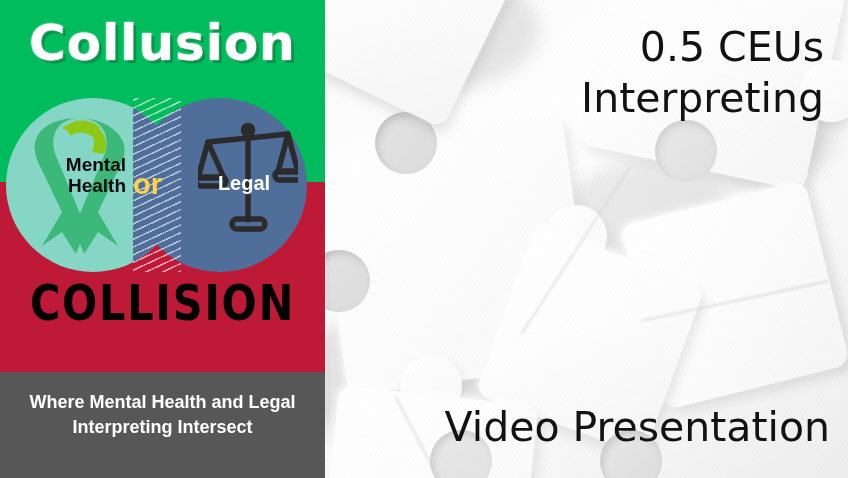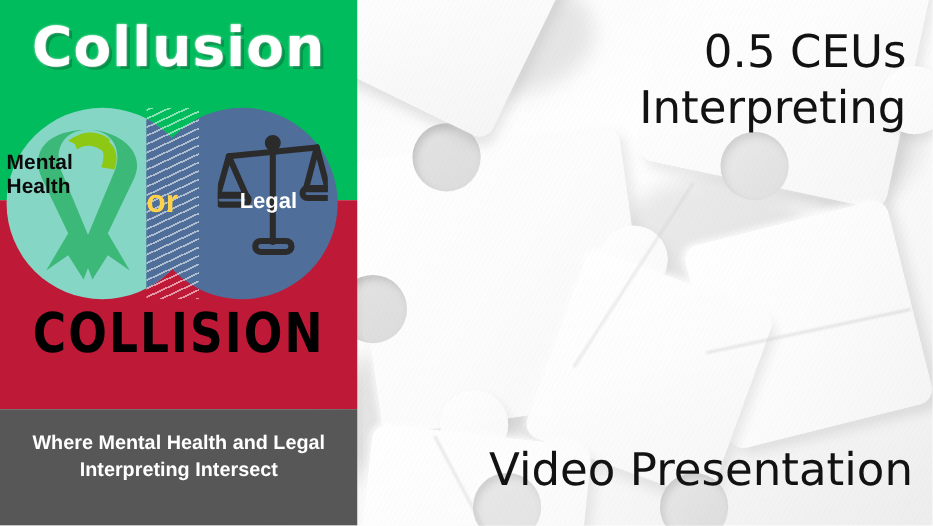--- a/index.html
+++ b/index.html
@@ -52,21 +52,21 @@
   .circle-mh{left:6px;background:#86d6c6;}
   .circle-lg{left:133px;background:#4f6e99;}
   
   .lens{position:absolute;left:133px;top:0;width:48px;height:174px;overflow:hidden;}
   .lens-inner{position:absolute;left:-127px;top:0;width:174px;height:174px;border-radius:50%;
     background:#4f6e99;}
   .lens-stripes{position:absolute;left:0;top:0;width:48px;height:174px;
     background:repeating-linear-gradient(-25deg,rgba(255,255,255,.55) 0px,rgba(255,255,255,.55) 1.6px,rgba(255,255,255,0) 1.6px,rgba(255,255,255,0) 7px);}
 
   .ribbon{position:absolute;left:32px;top:18px;width:96px;height:142px;}
-  .lbl-mh{position:absolute;left:6px;top:40px;width:120px;text-align:left;
+  .lbl-mh{position:absolute;left:6px;top:56px;width:120px;text-align:right;
     font-weight:700;font-size:19px;line-height:21px;color:#0b0b0b;}
   .lbl-or{position:absolute;left:133px;top:70px;width:48px;text-align:left;
     font-weight:700;font-size:29px;color:#ffd24a;}
   .lbl-legal{position:absolute;left:196px;top:74px;width:96px;text-align:center;
     font-weight:700;font-size:20px;color:#ffffff;}
   .scales{position:absolute;left:198px;top:22px;width:100px;height:120px;}
 
   .collision{
     position:absolute;left:0;top:278px;width:325px;text-align:center;
     font-family:"DejaVu Sans Condensed","Liberation Sans Narrow","Liberation Sans",sans-serif;

